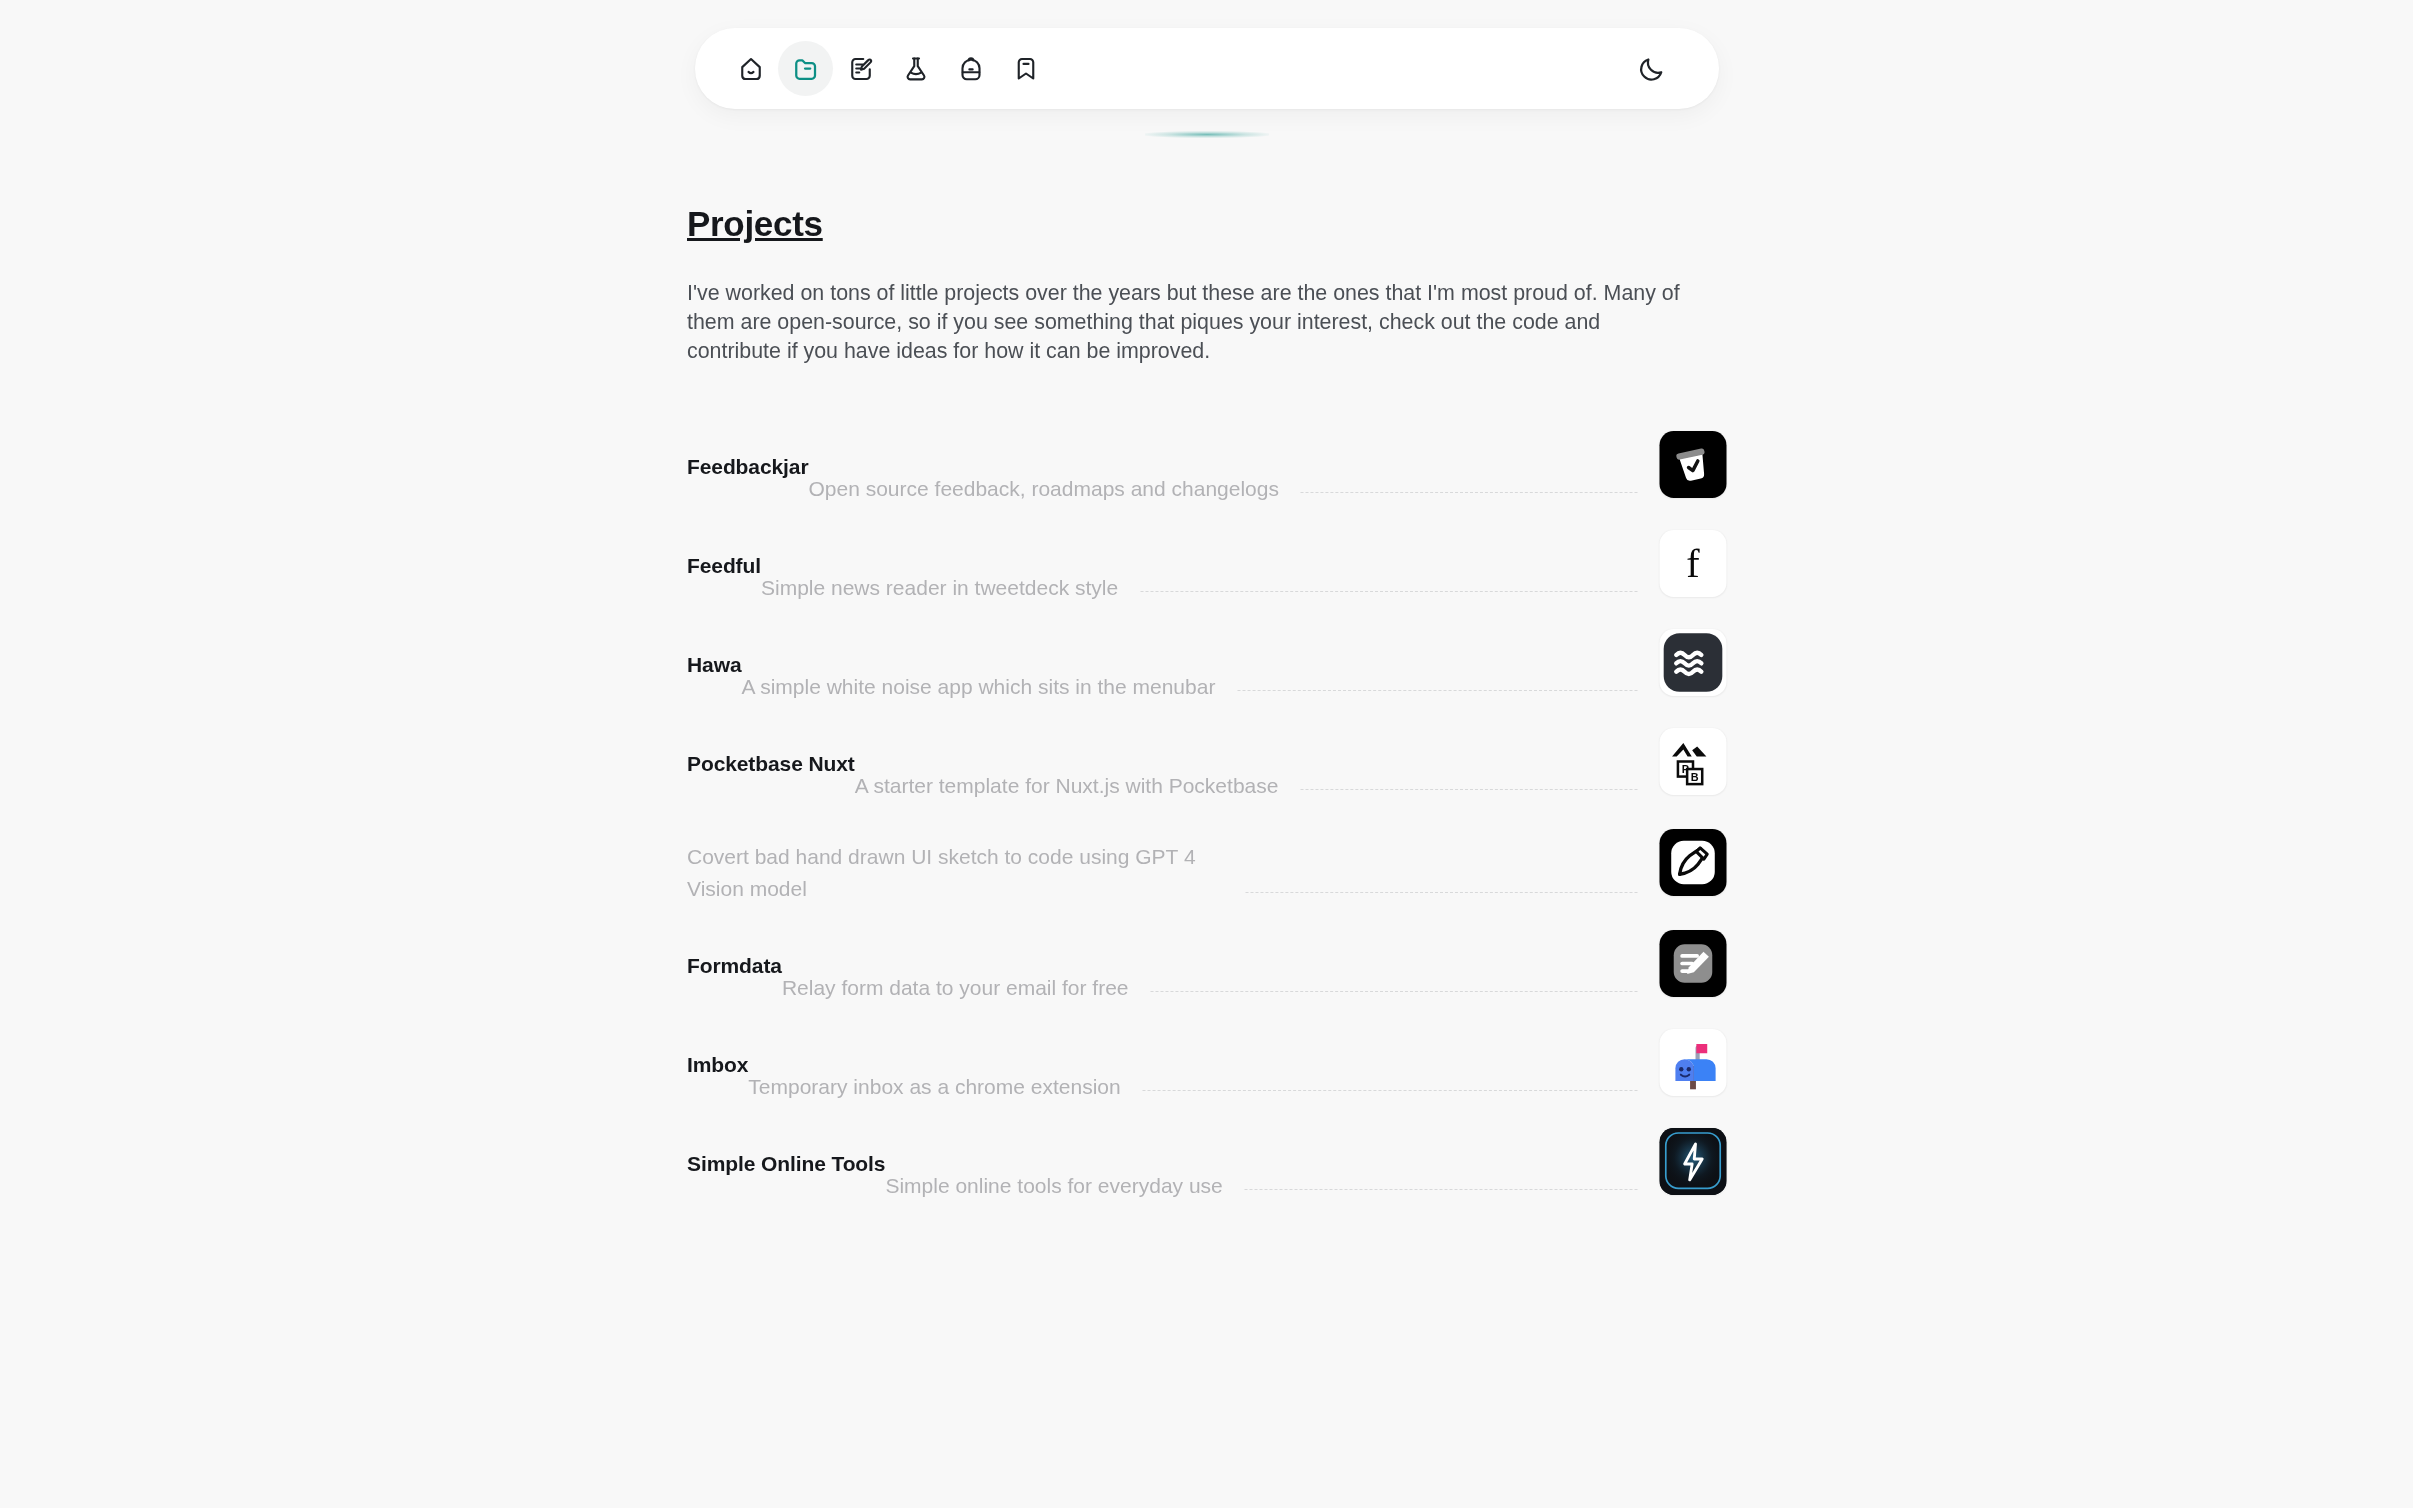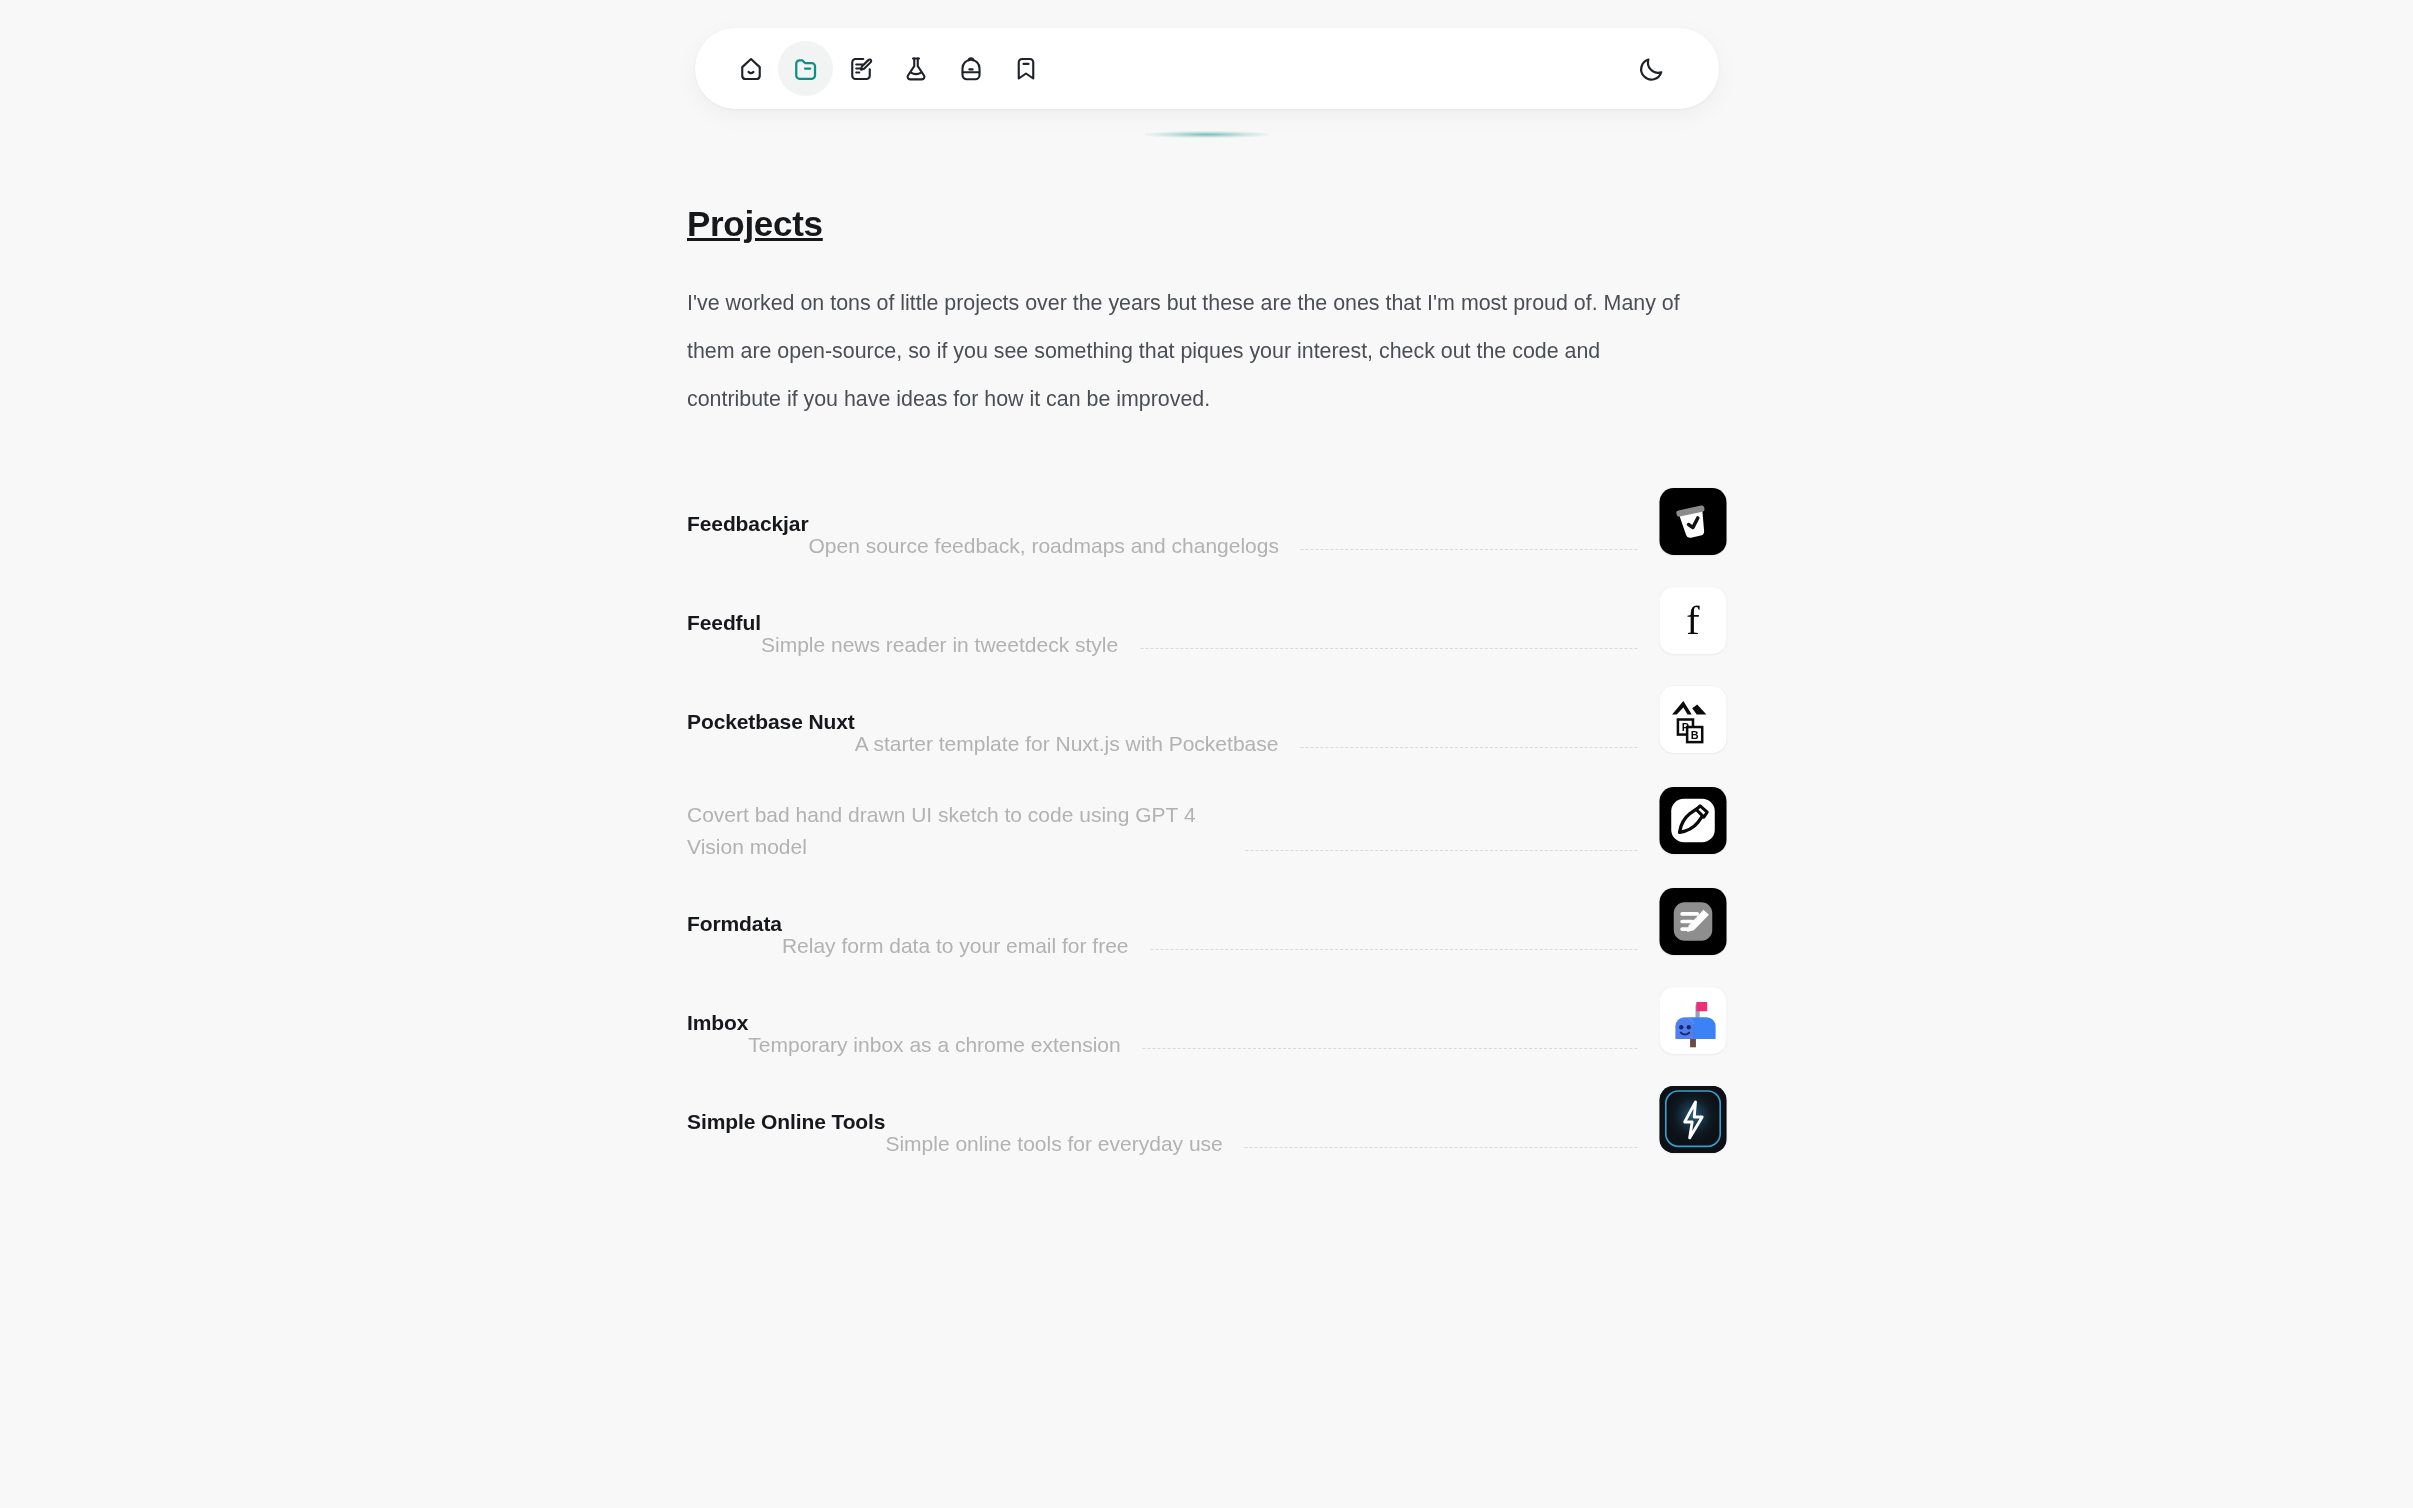--- a/index.html
+++ b/index.html
@@ -79,21 +79,21 @@
     line-height: 1.1;
     font-weight: 700;
     color: #16181c;
     letter-spacing: -0.3px;
     margin-left: 0px;
     text-decoration: underline;
   }
   .intro {
     margin-top: 35px;
     font-size: 21.4px;
-    line-height: 48px;
+    line-height: 29px;
     color: #4b4f55;
     width: 1001px;
     font-weight: 400;
   }
 
   
   .projects {
     margin-top: 59px;
     display: flex;
     flex-direction: column;
@@ -265,20 +265,39 @@
         <span class="p-dash"></span>
         <span class="p-icon tile-white">
           <span>
             <svg width="67" height="67" viewBox="0 0 80 80">
               <text x="40" y="56" text-anchor="middle" font-family="'Liberation Serif', serif" font-size="48" fill="#0a0a0a">f</text>
             </svg>
           </span>
         </span>
       </a>
 
+      <a class="project">
+        <span class="p-text">
+          <span class="p-name">Hawa</span>
+          <span class="p-desc">A simple white noise app which sits in the menubar</span>
+        </span>
+        <span class="p-dash"></span>
+        <span class="p-icon tile-dark">
+          <span>
+            <svg width="67" height="67" viewBox="0 0 80 80">
+              <rect x="5" y="5" width="70" height="70" rx="19" fill="#2b2f36"></rect>
+              <g fill="none" stroke="#ffffff" stroke-width="5.2" stroke-linecap="round">
+                <path d="M24 31 q5 -5.4 10 0 q5 5.4 10 0 q5 -5.4 10 0" transform="translate(-4,0)"></path>
+                <path d="M24 41 q5 -5.4 10 0 q5 5.4 10 0 q5 -5.4 10 0" transform="translate(-4,0)"></path>
+                <path d="M24 51 q5 -5.4 10 0 q5 5.4 10 0 q5 -5.4 10 0" transform="translate(-4,0)"></path>
+              </g>
+            </svg>
+          </span>
+        </span>
+      </a>
 
       <a class="project">
         <span class="p-text">
           <span class="p-name">Pocketbase Nuxt</span>
           <span class="p-desc">A starter template for Nuxt.js with Pocketbase</span>
         </span>
         <span class="p-dash"></span>
         <span class="p-icon tile-white">
           <span>
             <svg width="67" height="67" viewBox="0 0 80 80">

